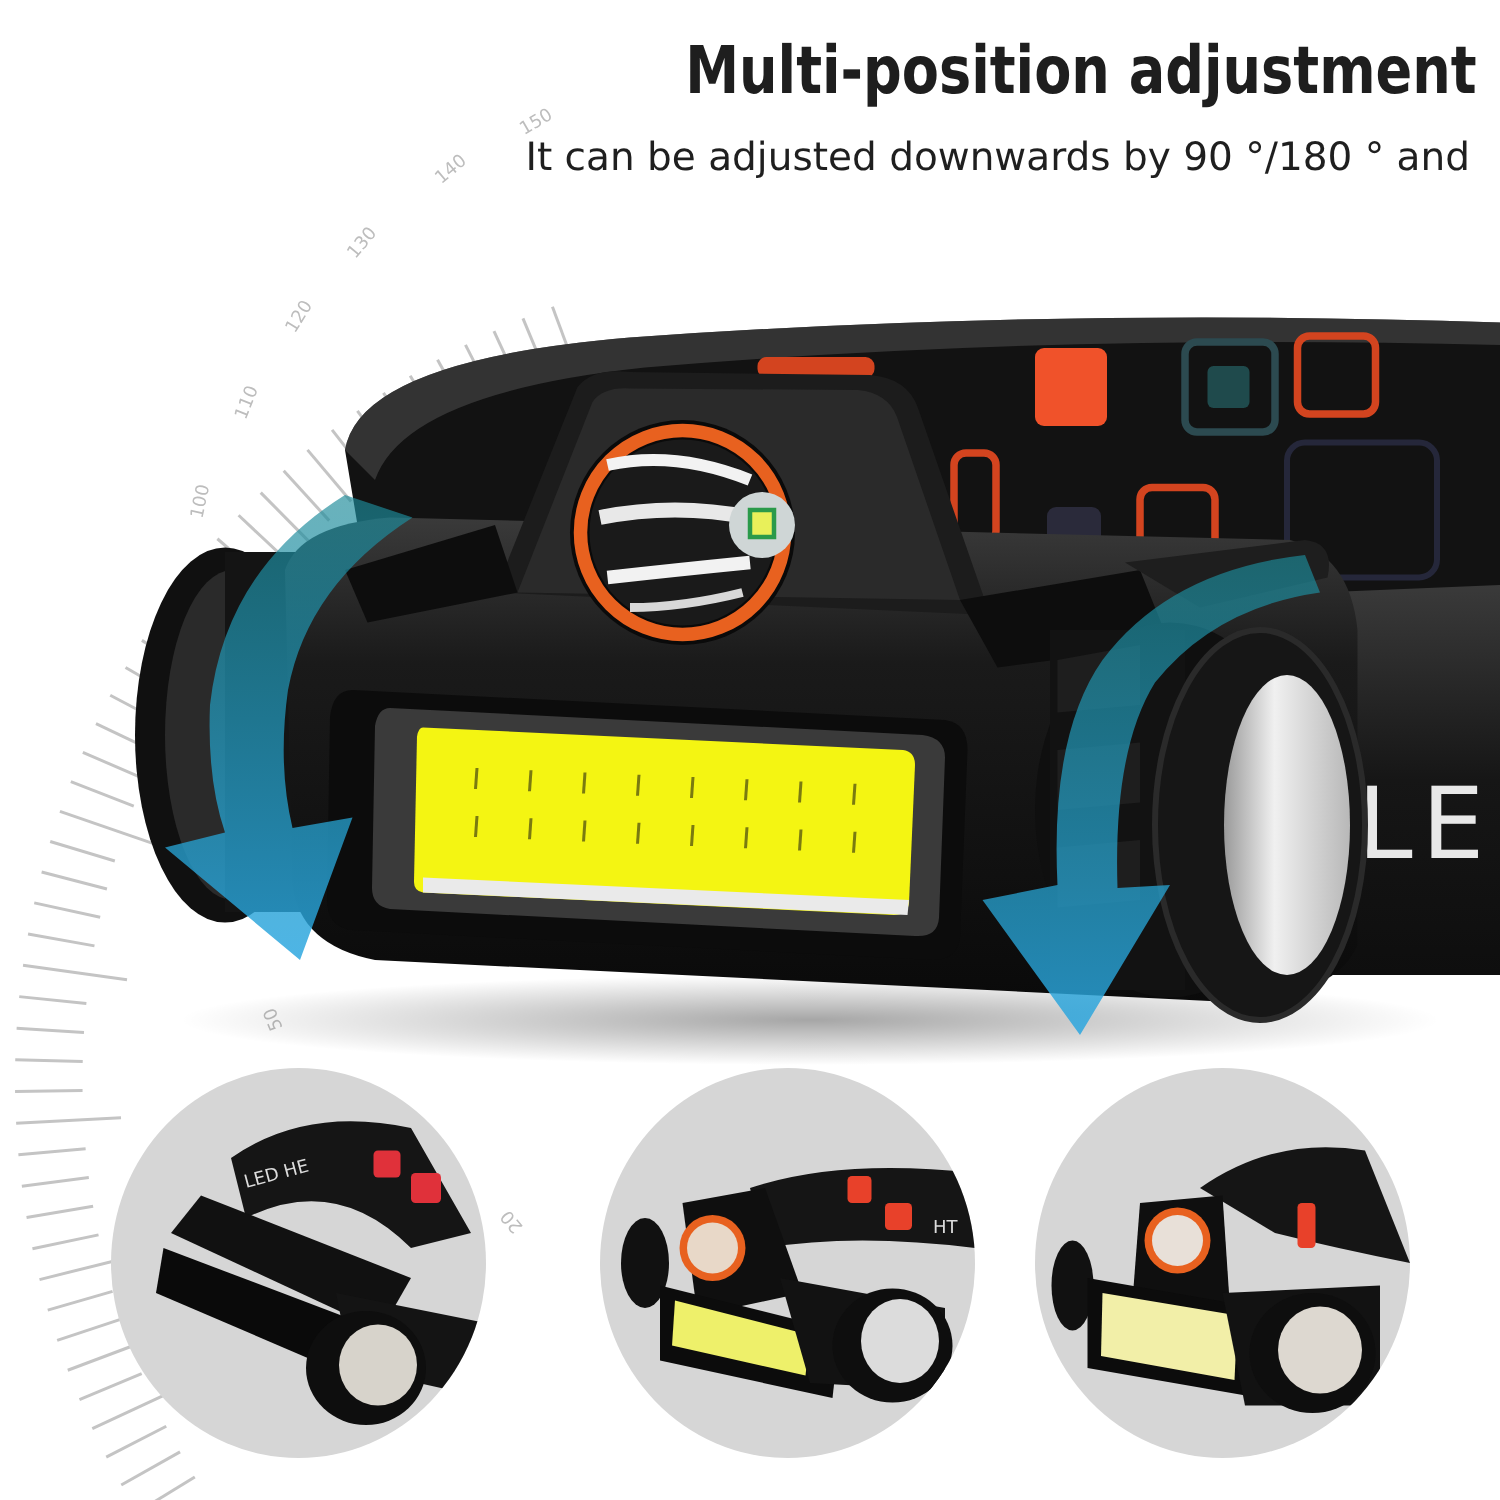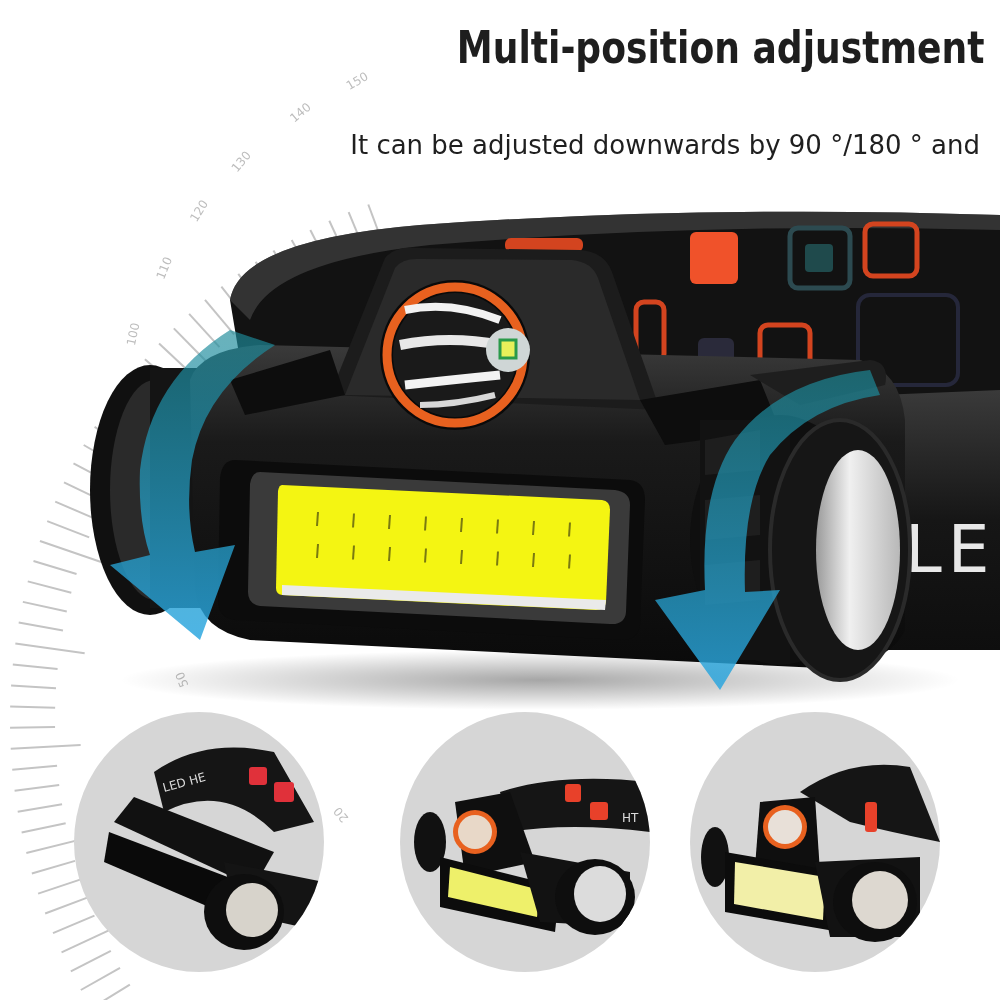--- a/index.html
+++ b/index.html
@@ -1,19 +1,19 @@
 <!DOCTYPE html>
 <html><head>
 <meta charset="utf-8">
 <style>
   html, body { margin: 0; padding: 0; }
   body { width: 1000px; height: 1000px; background: #ffffff; position: relative; overflow: hidden; font-family: "DejaVu Sans", sans-serif; }
   #scale { position: absolute; left: 0; top: 0; width: 1000px; height: 1000px; pointer-events: none; }
   .title { position: absolute; right: 16px; top: 22px; font-family: "DejaVu Sans", sans-serif; font-weight: bold; font-size: 44px; letter-spacing: 0px; color: #1e1e1e; transform: scaleX(0.82); transform-origin: right center; white-space: nowrap; }
-  .subtitle { position: absolute; right: 20px; top: 90px; text-align: center; font-family: "DejaVu Sans", sans-serif; font-size: 26px; line-height: 30px; color: #1f1f1f; white-space: nowrap; margin-top: 40px; }
+  .subtitle { position: absolute; right: 20px; top: 90px; text-align: center; font-family: "DejaVu Sans", sans-serif; font-size: 26px; line-height: 30px; color: #1f1f1f; white-space: nowrap; }
   .subtitle span { display: block; }
   #product { position: absolute; left: 0; top: 0; width: 1000px; height: 1000px; }
   .circle { position: absolute; width: 250px; height: 260px; border-radius: 50%; background: #d6d6d6; overflow: hidden; }
   .circle svg { width: 100%; height: 100%; display: block; }
 </style>
 </head>
 <body>
 
 <svg id="scale" viewBox="0 0 1000 1000">
   <g id="ticks" stroke="#c4c4c4" stroke-width="2">

